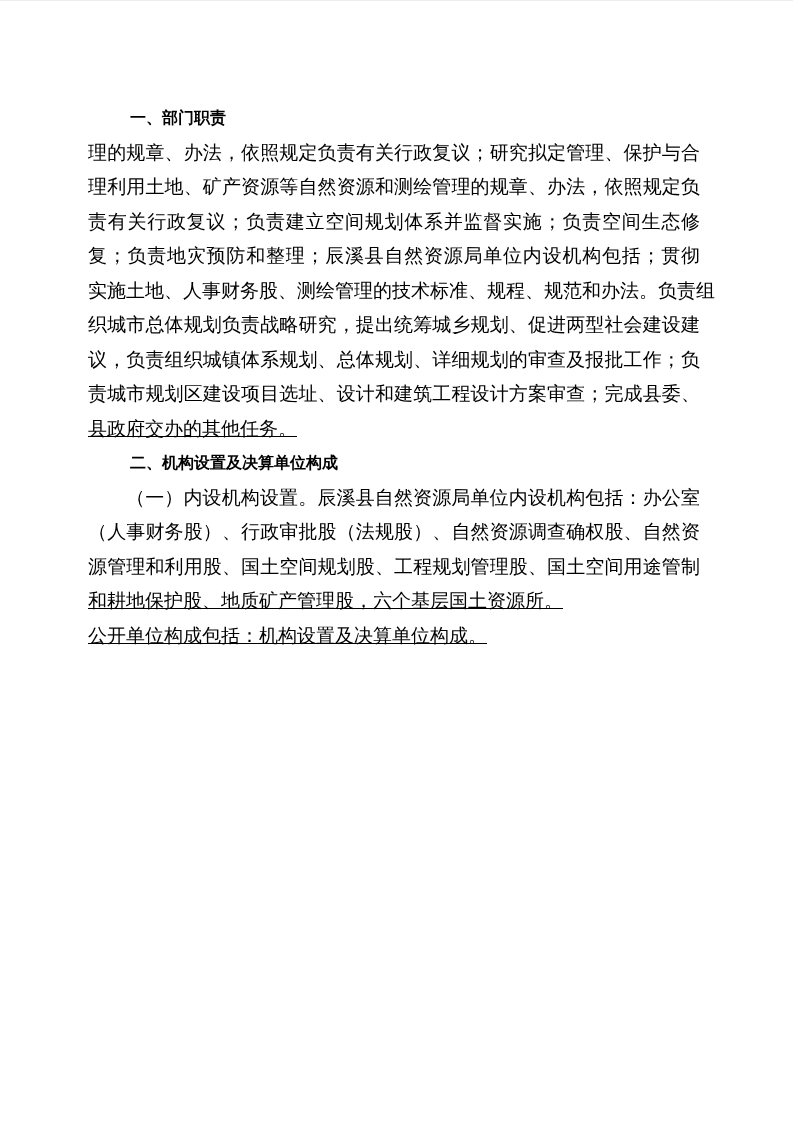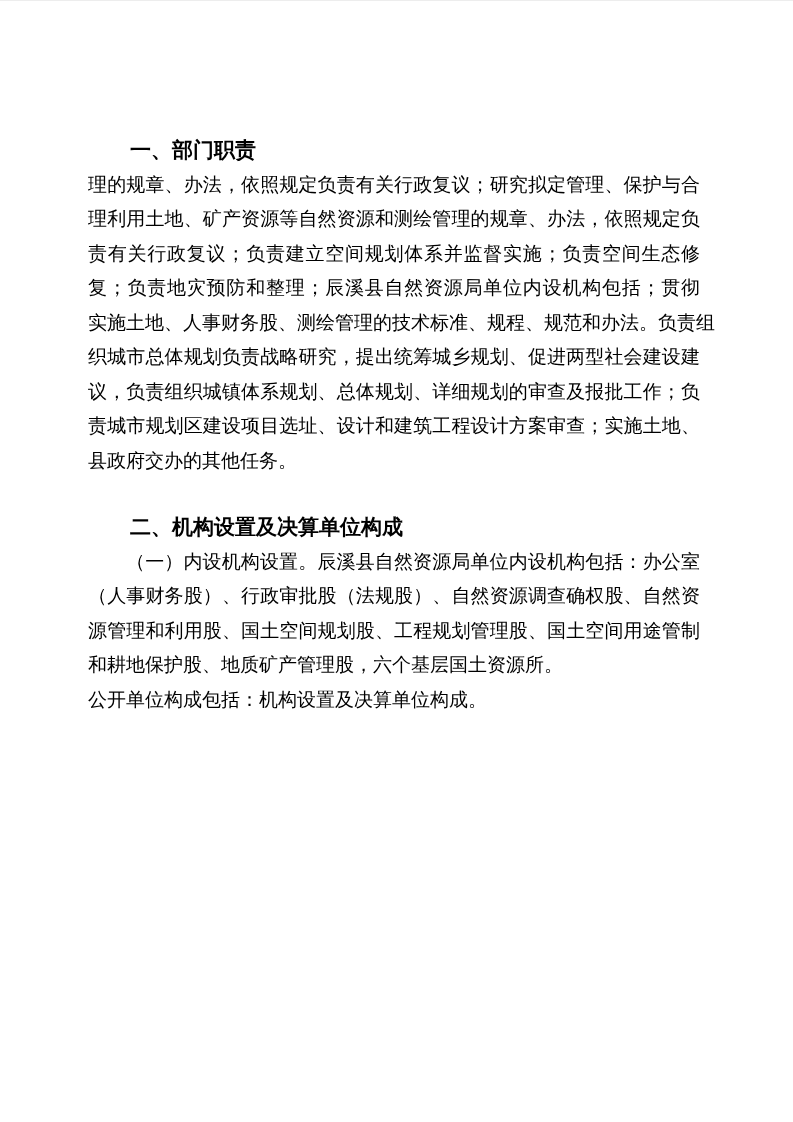--- a/index.html
+++ b/index.html
@@ -24,45 +24,44 @@
     line-height: 34.5px;
     font-size: 19px;
     color: #000000;
     font-family: "Liberation Serif", "DejaVu Serif", serif;
     text-align: justify;
     text-align-last: justify;
     overflow: visible;
     white-space: nowrap;
   }
   .line.first { text-indent: 38px; }
-  .line.last  { text-align: center; text-align-last: left; }
+  .line.last  { text-align: center; text-align-last: left; text-decoration: underline; }
   .line.heading {
     font-family: "Liberation Sans", "DejaVu Sans", sans-serif;
     font-weight: bold;
-    font-size: 21px;
+    font-size: 16px;
     text-align: left;
     text-align-last: left;
     text-indent: 42px;
-    margin-top: 32px;
   }
 </style>
 </head>
 <body>
 
 <div class="page">
   <div id="content">
       <div class="line heading">一、部门职责</div>
       <div class="line">理的规章、办法，依照规定负责有关行政复议；研究拟定管理、保护与合</div>
       <div class="line">理利用土地、矿产资源等自然资源和测绘管理的规章、办法，依照规定负</div>
       <div class="line">责有关行政复议；负责建立空间规划体系并监督实施；负责空间生态修</div>
       <div class="line">复；负责地灾预防和整理；辰溪县自然资源局单位内设机构包括；贯彻</div>
       <div class="line">实施土地、人事财务股、测绘管理的技术标准、规程、规范和办法。负责组</div>
       <div class="line">织城市总体规划负责战略研究，提出统筹城乡规划、促进两型社会建设建</div>
       <div class="line">议，负责组织城镇体系规划、总体规划、详细规划的审查及报批工作；负</div>
-      <div class="line">责城市规划区建设项目选址、设计和建筑工程设计方案审查；实施土地、</div>
+      <div class="line">责城市规划区建设项目选址、设计和建筑工程设计方案审查；完成县委、</div>
       <div class="line last">县政府交办的其他任务。</div>
       <div class="line heading">二、机构设置及决算单位构成</div>
       <div class="line first">（一）内设机构设置。辰溪县自然资源局单位内设机构包括：办公室</div>
       <div class="line">（人事财务股）、行政审批股（法规股）、自然资源调查确权股、自然资</div>
       <div class="line">源管理和利用股、国土空间规划股、工程规划管理股、国土空间用途管制</div>
       <div class="line last">和耕地保护股、地质矿产管理股，六个基层国土资源所。</div>
       <div class="line last">公开单位构成包括：机构设置及决算单位构成。</div>
     </div>
 </div>
 

